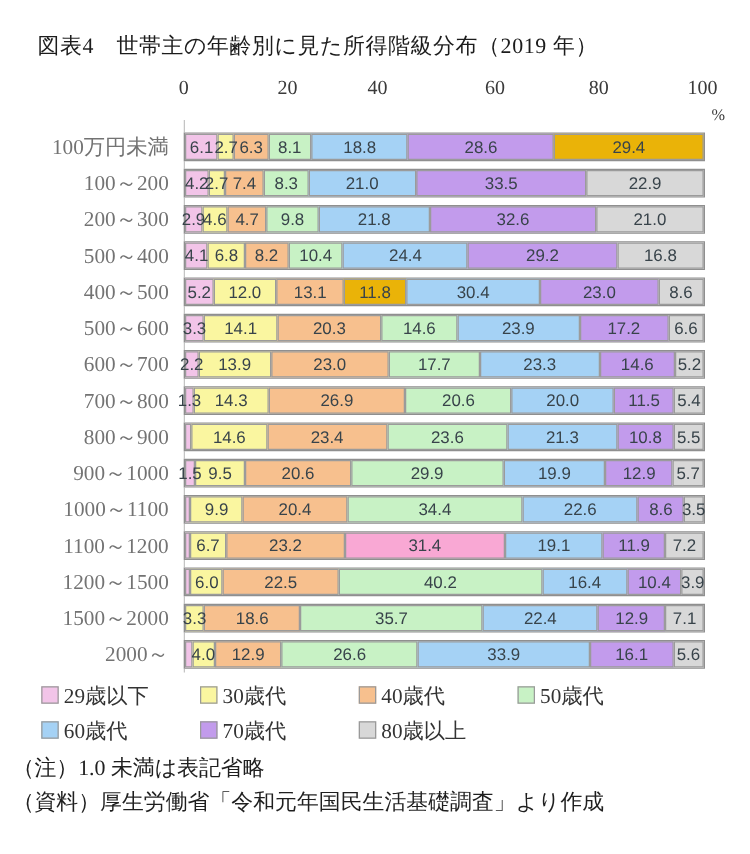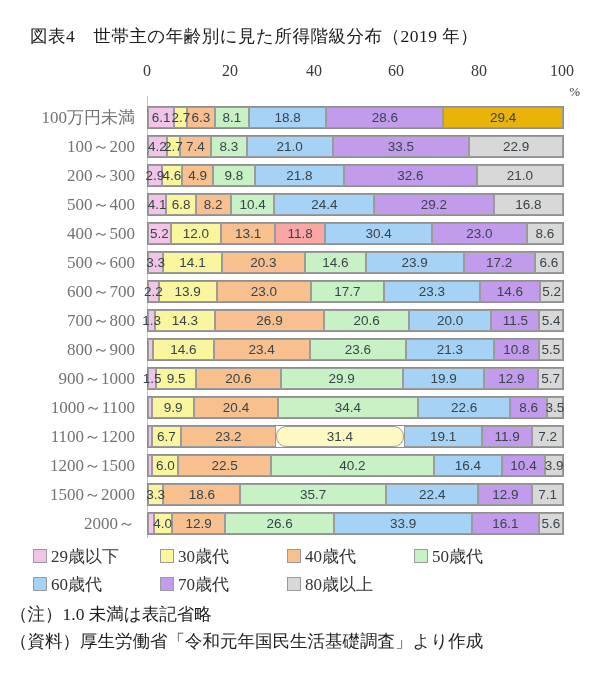--- a/index.html
+++ b/index.html
@@ -126,21 +126,21 @@
   }
 </style>
 </head>
 <body>
 
 <div class="page">
   <div class="chart-title">図表4　世帯主の年齢別に見た所得階級分布（2019 年）</div>
   <div id="x-axis">
       <div class="x-axis-tick" style="left: 147px;">0</div>
       <div class="x-axis-tick" style="left: 230px;">20</div>
-      <div class="x-axis-tick" style="left: 314px;">40</div>
+      <div class="x-axis-tick" style="left: 302px;">40</div>
       <div class="x-axis-tick" style="left: 396px;">60</div>
       <div class="x-axis-tick" style="left: 479px;">80</div>
       <div class="x-axis-tick" style="left: 562px;">100</div>
     </div>
   <div class="x-axis-unit">%</div>
   <div class="zero-line"></div>
   <div class="rows" id="rows">
       <div class="row">
         <div class="row-label">100万円未満</div>
         <div class="bar">
@@ -196,21 +196,21 @@
       <div class="row">
         <div class="row-label">200～300</div>
         <div class="bar">
           <div class="seg" style="flex-grow: 2.9; background-color: rgb(242, 196, 232);">
             <span class="seg-label">2.9</span>
           </div>
           <div class="seg" style="flex-grow: 4.6; background-color: rgb(250, 246, 160);">
             <span class="seg-label">4.6</span>
           </div>
           <div class="seg" style="flex-grow: 7.3; background-color: rgb(247, 192, 142);">
-            <span class="seg-label">4.9</span>
+            <span class="seg-label">4.7</span>
           </div>
           <div class="seg" style="flex-grow: 9.8; background-color: rgb(200, 242, 197);">
             <span class="seg-label">9.8</span>
           </div>
           <div class="seg" style="flex-grow: 21.8; background-color: rgb(165, 210, 245);">
             <span class="seg-label">21.8</span>
           </div>
           <div class="seg" style="flex-grow: 32.6; background-color: rgb(194, 155, 236);">
             <span class="seg-label">32.6</span>
           </div>
@@ -250,21 +250,21 @@
         <div class="bar">
           <div class="seg" style="flex-grow: 5.2; background-color: rgb(242, 196, 232);">
             <span class="seg-label">5.2</span>
           </div>
           <div class="seg" style="flex-grow: 12; background-color: rgb(250, 246, 160);">
             <span class="seg-label">12.0</span>
           </div>
           <div class="seg" style="flex-grow: 13.1; background-color: rgb(247, 192, 142);">
             <span class="seg-label">13.1</span>
           </div>
-          <div class="seg" style="flex-grow: 11.8; background-color: #fca5a5;">
+          <div class="seg" style="flex-grow: 11.8; background-color: #eab308;">
             <span class="seg-label">11.8</span>
           </div>
           <div class="seg" style="flex-grow: 26.4; background-color: rgb(165, 210, 245);">
             <span class="seg-label">30.4</span>
           </div>
           <div class="seg" style="flex-grow: 23; background-color: rgb(194, 155, 236);">
             <span class="seg-label">23.0</span>
           </div>
           <div class="seg" style="flex-grow: 8.6; background-color: rgb(216, 216, 216);">
             <span class="seg-label">8.6</span>
@@ -426,21 +426,21 @@
       <div class="row">
         <div class="row-label">1100～1200</div>
         <div class="bar">
           <div class="seg" style="flex-grow: 0.5; background-color: rgb(242, 196, 232);"></div>
           <div class="seg" style="flex-grow: 6.7; background-color: rgb(250, 246, 160);">
             <span class="seg-label">6.7</span>
           </div>
           <div class="seg" style="flex-grow: 23.2; background-color: rgb(247, 192, 142);">
             <span class="seg-label">23.2</span>
           </div>
-          <div class="seg" style="flex-grow: 31.4; background-color: #fef9c3; border-radius: 10px;">
+          <div class="seg" style="flex-grow: 31.4; background-color: #f9a8d4;">
             <span class="seg-label">31.4</span>
           </div>
           <div class="seg" style="flex-grow: 19.1; background-color: rgb(165, 210, 245);">
             <span class="seg-label">19.1</span>
           </div>
           <div class="seg" style="flex-grow: 11.9; background-color: rgb(194, 155, 236);">
             <span class="seg-label">11.9</span>
           </div>
           <div class="seg" style="flex-grow: 7.2; background-color: rgb(216, 216, 216);">
             <span class="seg-label">7.2</span>

